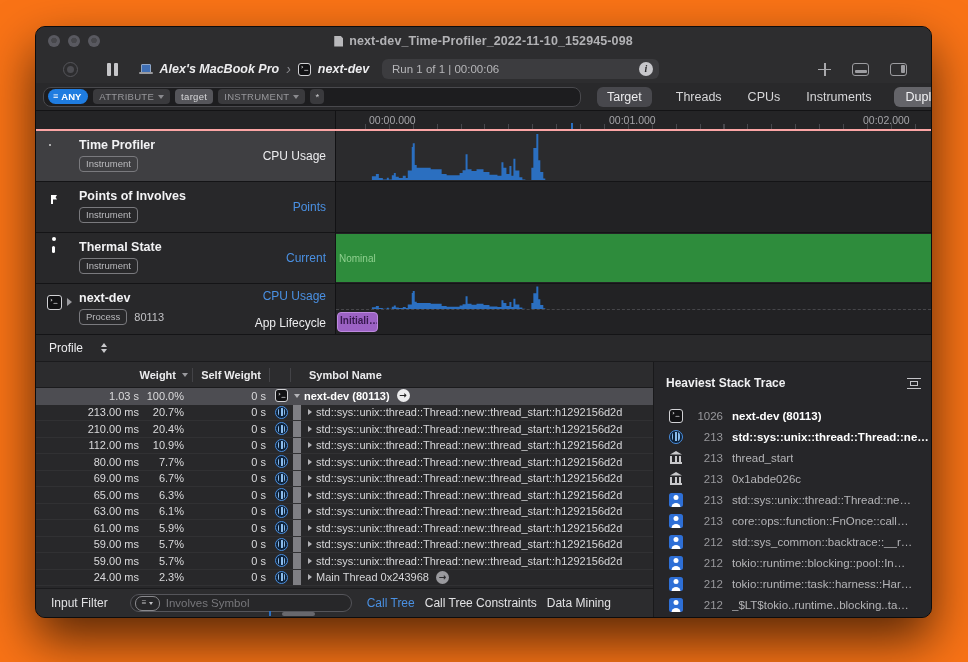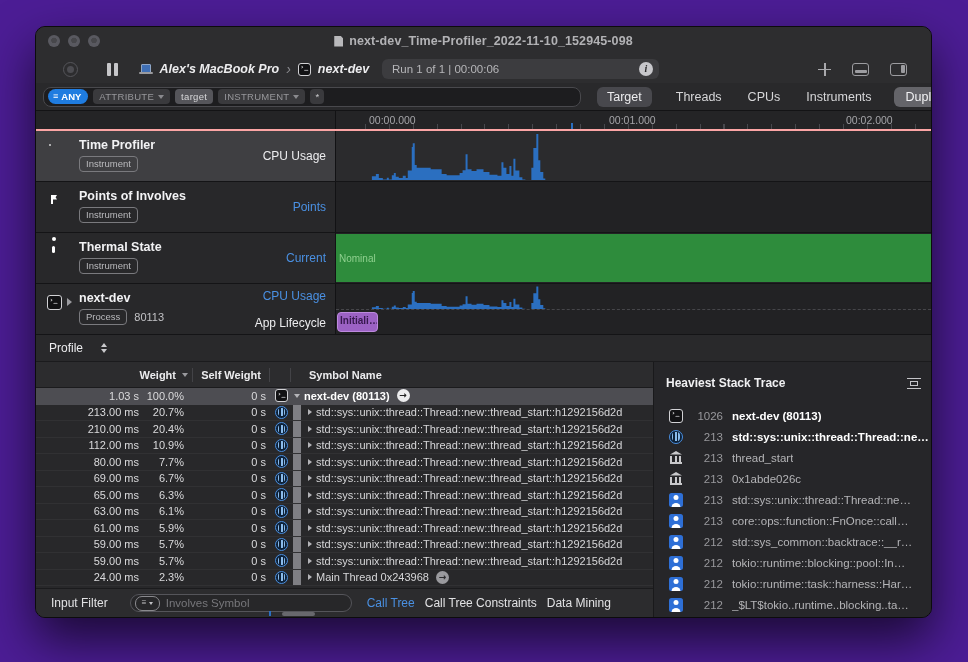--- a/index.html
+++ b/index.html
@@ -1,17 +1,17 @@
 <!DOCTYPE html>
 <html><head>
 <meta charset="utf-8">
 <style>
   html,body{margin:0;padding:0;background:#000;width:968px;height:662px;overflow:hidden;
     font-family:"Liberation Sans",sans-serif;-webkit-font-smoothing:antialiased;}
-  .stage{position:relative;width:968px;height:662px;background:#4c1d95;}
+  .stage{position:relative;width:968px;height:662px;background:#f97316;}
   .window{position:absolute;left:35px;top:26px;width:897px;height:592px;background:#29292b;
     border-radius:10px;overflow:hidden;border:1px solid #0c0c0d;box-sizing:border-box;
     box-shadow:0 22px 50px rgba(0,0,0,.65), inset 0 1px 0 rgba(255,255,255,.07);
     display:flex;flex-direction:column;}
   
   .titlebar{height:28px;flex:none;position:relative;display:flex;align-items:center;justify-content:center;background:#2d2d2f;}
   .traffic{position:absolute;left:12px;top:8px;display:flex;gap:8px;}
   .light{width:12px;height:12px;border-radius:50%;background:radial-gradient(circle at 50% 45%,#47474b 0 2.6px,#595960 3px);}
   .doc-icon{display:inline-block;width:9px;height:11px;background:#b9b9bc;margin-right:6px;
     clip-path:polygon(0 0,68% 0,100% 28%,100% 100%,0 100%);}
@@ -57,21 +57,21 @@
   .view{padding:3px 2px;}
   .view.active{background:#48484d;border-radius:6px;padding:3px 10px;color:#ececee;}
   .dup-btn{margin-left:20px;background:#646469;border-radius:6px;padding:3px 12px;font-size:12.5px;color:#f2f2f4;}
   
   .rulerbar{height:20px;flex:none;display:flex;background:#242426;border-bottom:2px solid #fca5a5;box-sizing:border-box;gap:29px;}
   .ruler-left{width:300px;flex:none;border-right:1px solid #121214;box-sizing:border-box;}
   .ruler-scale{flex:1;position:relative;}
   .ruler-scale::after{content:"";position:absolute;left:0;right:0;bottom:0;height:5px;
     background-image:repeating-linear-gradient(90deg,#48484d 0 1px,transparent 1px 23.9px);}
   .rtick{position:absolute;top:3px;font-size:10.5px;color:#a4a4a8;}
-  .rtick.t0{left:4px;} .rtick.t1{left:244px;} .rtick.t2{left:481px;}
+  .rtick.t0{left:4px;} .rtick.t1{left:244px;} .rtick.t2{left:498px;}
   .bluemark{position:absolute;left:206px;bottom:0;width:2px;height:6px;background:#2b6fc0;z-index:2;}
   
   .tracks{flex:none;}
   .track{height:51px;display:flex;border-bottom:1px solid #141416;box-sizing:border-box;}
   .tside{width:300px;flex:none;position:relative;background:#28282a;border-right:1px solid #121214;box-sizing:border-box;}
   .tlane{flex:1;position:relative;background:#222224;overflow:hidden;}
   .track.sel .tside{background:#3f3f42;}
   .track.sel .tlane{background:#2b2b2d;}
   .tk-icon{position:absolute;left:10px;top:10px;width:15px;height:15px;}
   .ic-tp{border-radius:50%;background:#2f7fe0;position:relative;}

